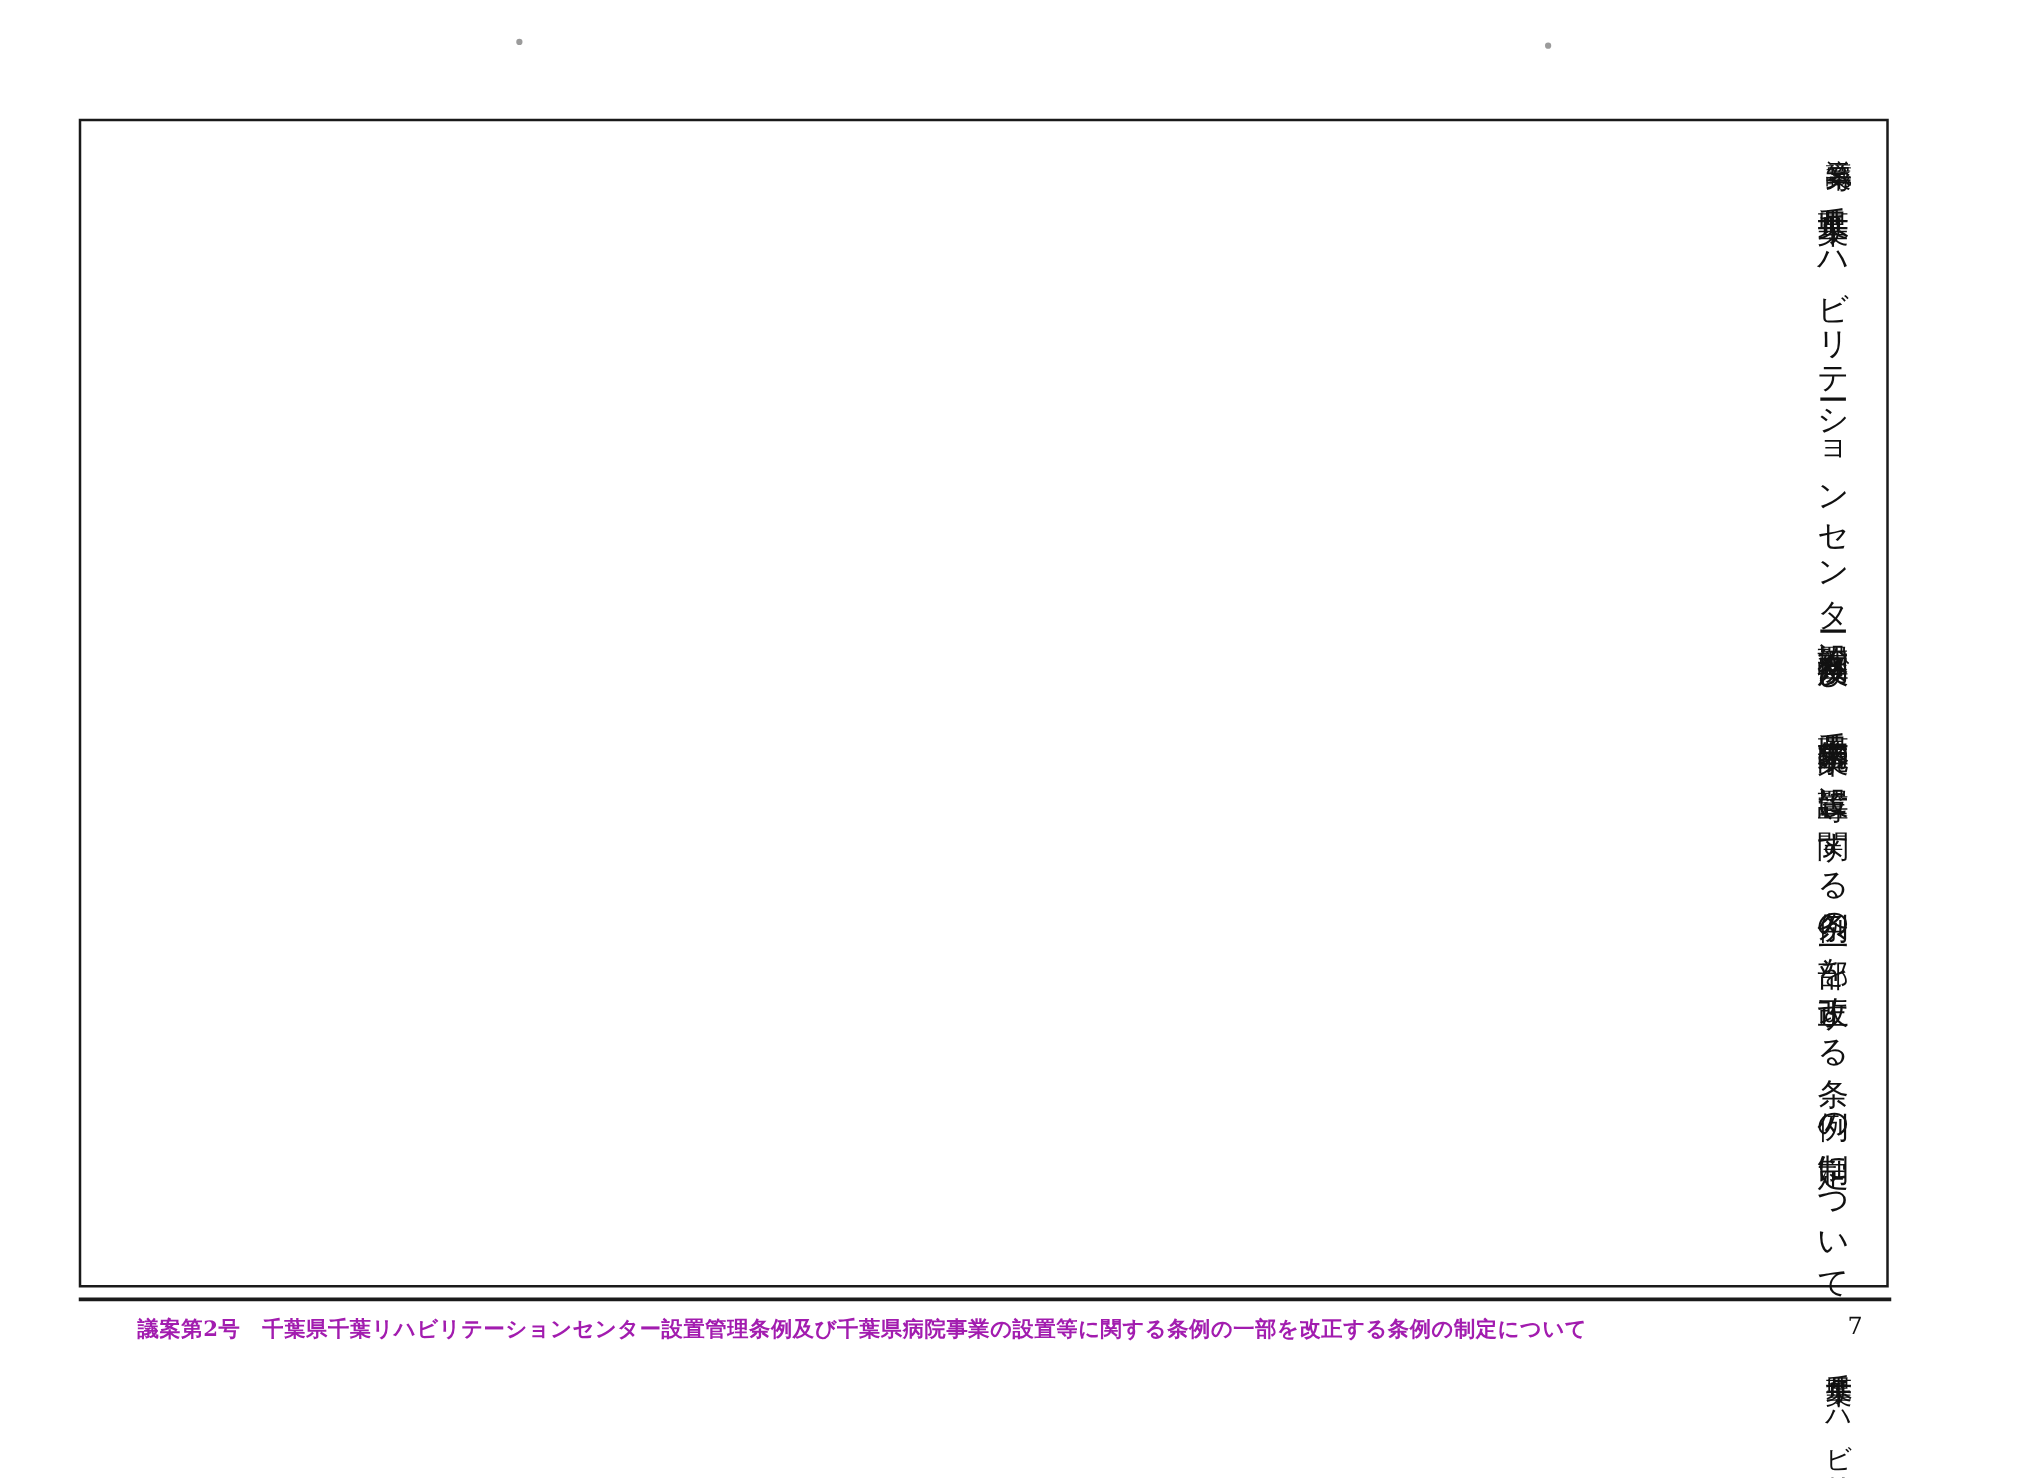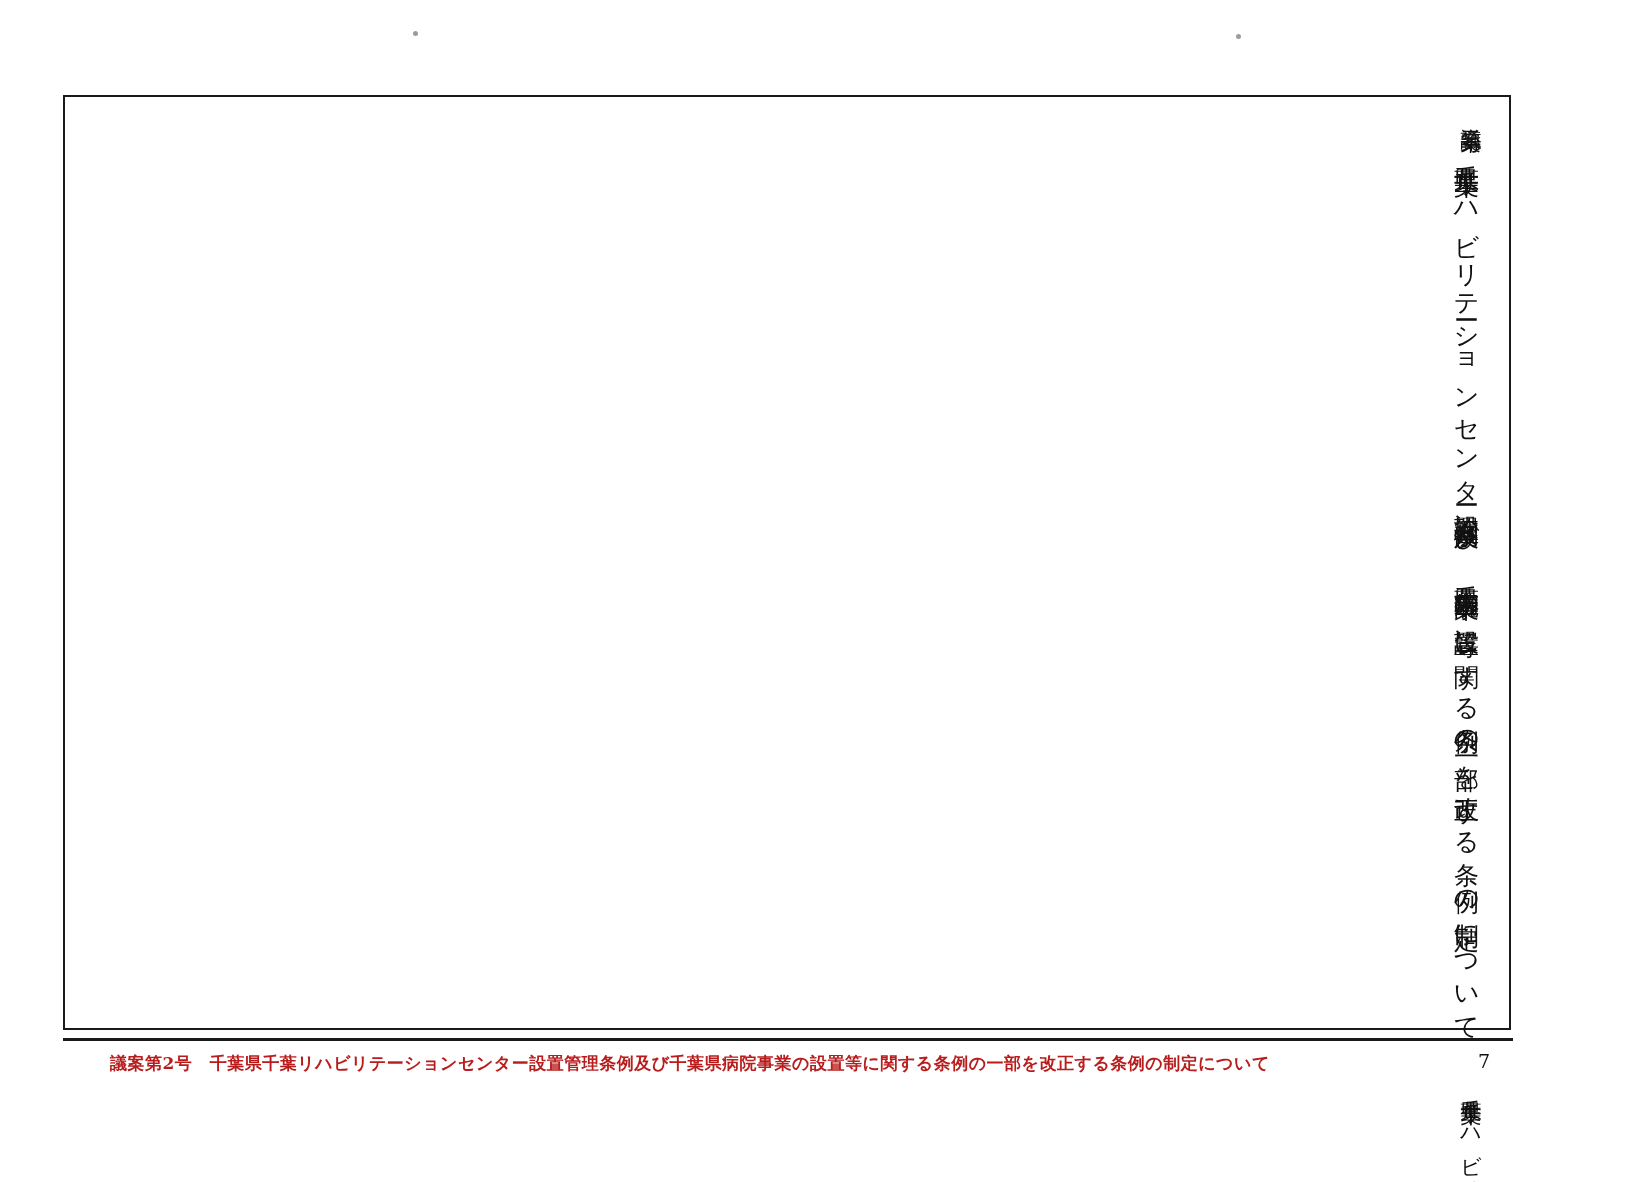--- a/index.html
+++ b/index.html
@@ -96,21 +96,21 @@
     height: 3px;
     background: #1a1a1a;
   }
   .footer-text {
     position: absolute;
     left: 110px;
     top: 1052px;
     font-size: 17px;
     font-family: "DejaVu Serif", "Liberation Serif", serif;
     letter-spacing: .5px;
-    color: #b91c1c;
+    color: #a21caf;
     font-weight: 600;
   }
   .page-num {
     position: absolute;
     left: 1478px;
     top: 1050px;
     font-size: 19px;
     color: #111;
   }
 

